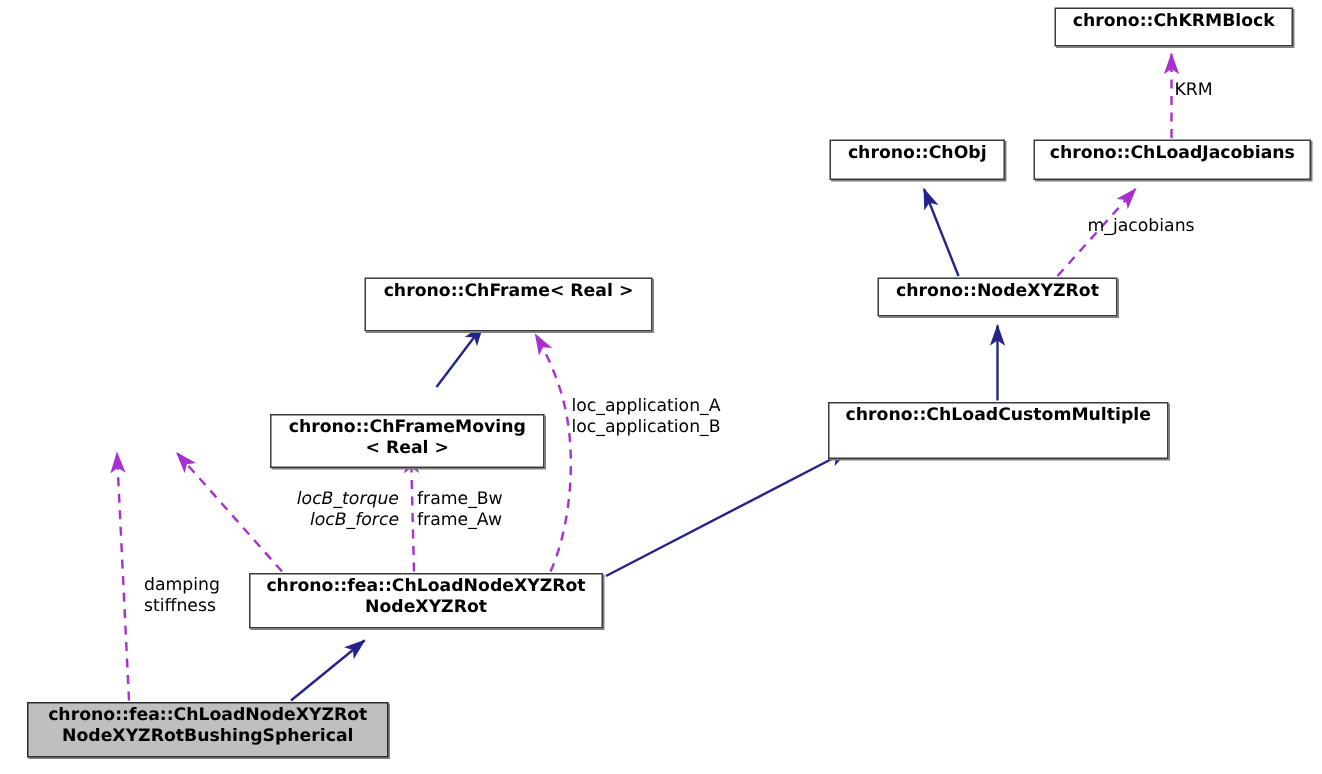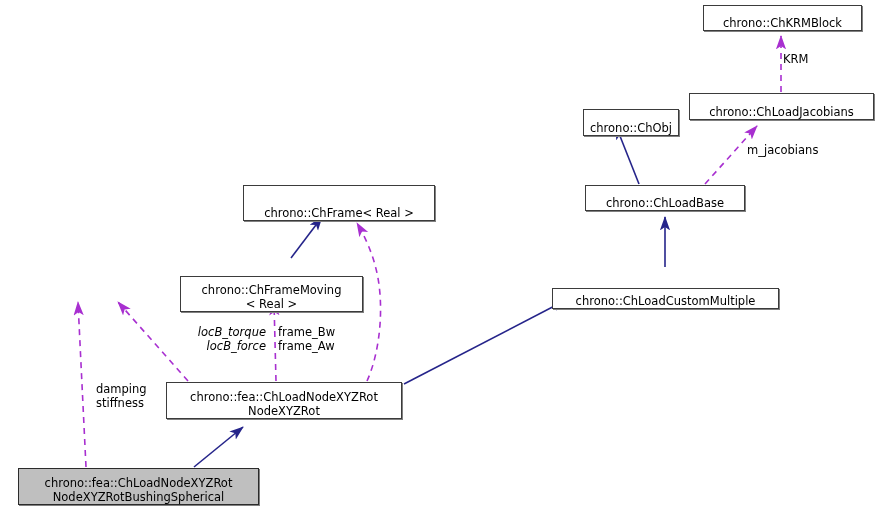--- a/index.html
+++ b/index.html
@@ -14,24 +14,25 @@
   .node{
     position:absolute;
     box-sizing:border-box;
     border:1px solid #3b3b3b;
     background:#ffffff;
     color:#000000;
     font-size:11.5px;
     line-height:14px;
     text-align:center;
     display:flex;
-    align-items:flex-end;
+    align-items:flex-start;
     justify-content:center;
     white-space:pre;
     box-shadow:1px 1px 0 0 #808080;
+    font-weight:bold;
   }
   .node.highlight{
     background:#bfbfbf;
     border:1px solid #2b2b2b;
   }
   .edge-label{
     position:absolute;
     color:#000000;
     font-size:11.5px;
     line-height:14px;
@@ -98,60 +99,62 @@
 
     <g>
       <path d="M86,467 L78,302" stroke="#a82fd0" stroke-width="1.6" fill="none" stroke-dasharray="6,5" marker-end="url(#arrow-purple)"></path>
     </g>
   </svg>
 
   <div class="node" style="left:703px;top:5px;width:159px;height:26px;">
     <span>chrono::ChKRMBlock</span>
   </div>
 
-  <div class="node" style="left:583px;top:93px;width:96px;height:27px;margin-top:16px;">
+  <div class="node" style="left:553px;top:93px;width:117px;height:27px;">
     <span>chrono::ChObj</span>
   </div>
 
   <div class="node" style="left:689px;top:93px;width:185px;height:27px;">
     <span>chrono::ChLoadJacobians</span>
   </div>
 
   <div class="node" style="left:243px;top:185px;width:192px;height:36px;">
     <span>chrono::ChFrame&lt; Real &gt;</span>
   </div>
 
   <div class="node" style="left:585px;top:185px;width:160px;height:26px;">
-    <span>chrono::ChLoadBase</span>
+    <span>chrono::NodeXYZRot</span>
   </div>
 
 
   <div class="node" style="left:180px;top:276px;width:183px;height:36px;">
     <span>chrono::ChFrameMoving
 &lt; Real &gt;</span>
   </div>
 
-  <div class="node" style="left:552px;top:268px;width:227px;height:21px;margin-top:20px;">
+  <div class="node" style="left:552px;top:268px;width:227px;height:38px;">
     <span>chrono::ChLoadCustomMultiple</span>
   </div>
 
   <div class="node" style="left:166px;top:382px;width:236px;height:37px;">
     <span>chrono::fea::ChLoadNodeXYZRot
 NodeXYZRot</span>
   </div>
 
   <div class="node highlight" style="left:18px;top:468px;width:241px;height:37px;">
     <span>chrono::fea::ChLoadNodeXYZRot
 NodeXYZRotBushingSpherical</span>
   </div>
 
   <div class="edge-label lbl-left" style="left:783px;top:52px;">KRM</div>
 
-  <div class="edge-label lbl-left" style="left:747px;top:143px;">m_jacobians</div>
+  <div class="edge-label lbl-left" style="left:725px;top:143px;">m_jacobians</div>
 
+  <div class="edge-label lbl-left" style="left:381px;top:263px;">loc_application_A
+loc_application_B</div>
 
   <div class="edge-label lbl-right" style="left:111px;top:325px;width:155px;">locB_torque
 locB_force</div>
 
   <div class="edge-label lbl-left" style="left:278px;top:325px;">frame_Bw
 frame_Aw</div>
 
   <div class="edge-label lbl-left" style="left:96px;top:382px;">damping
 stiffness</div>
 

